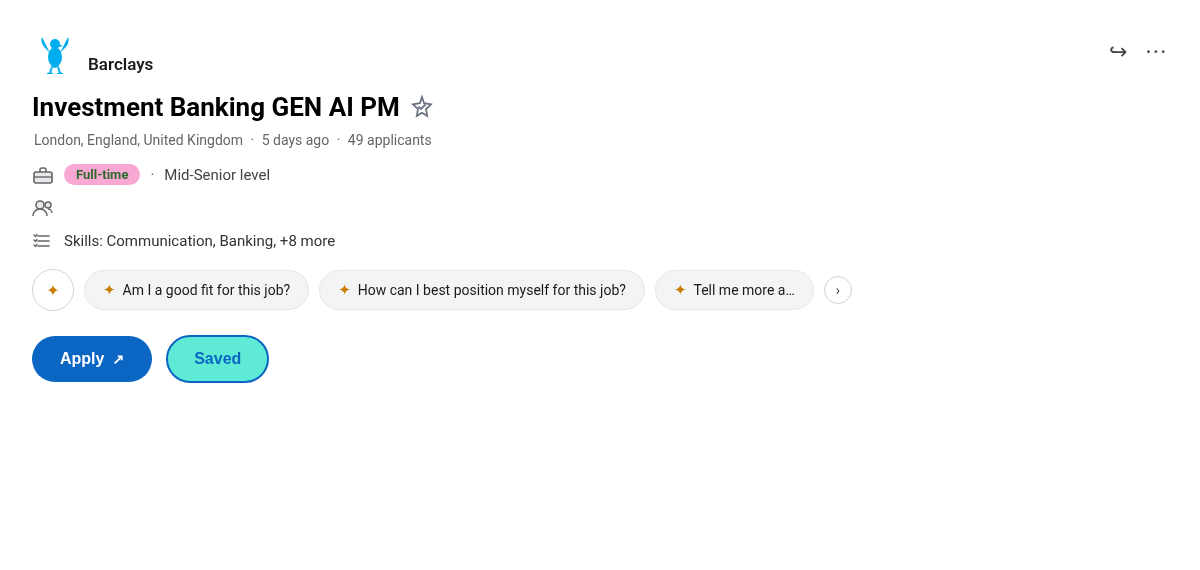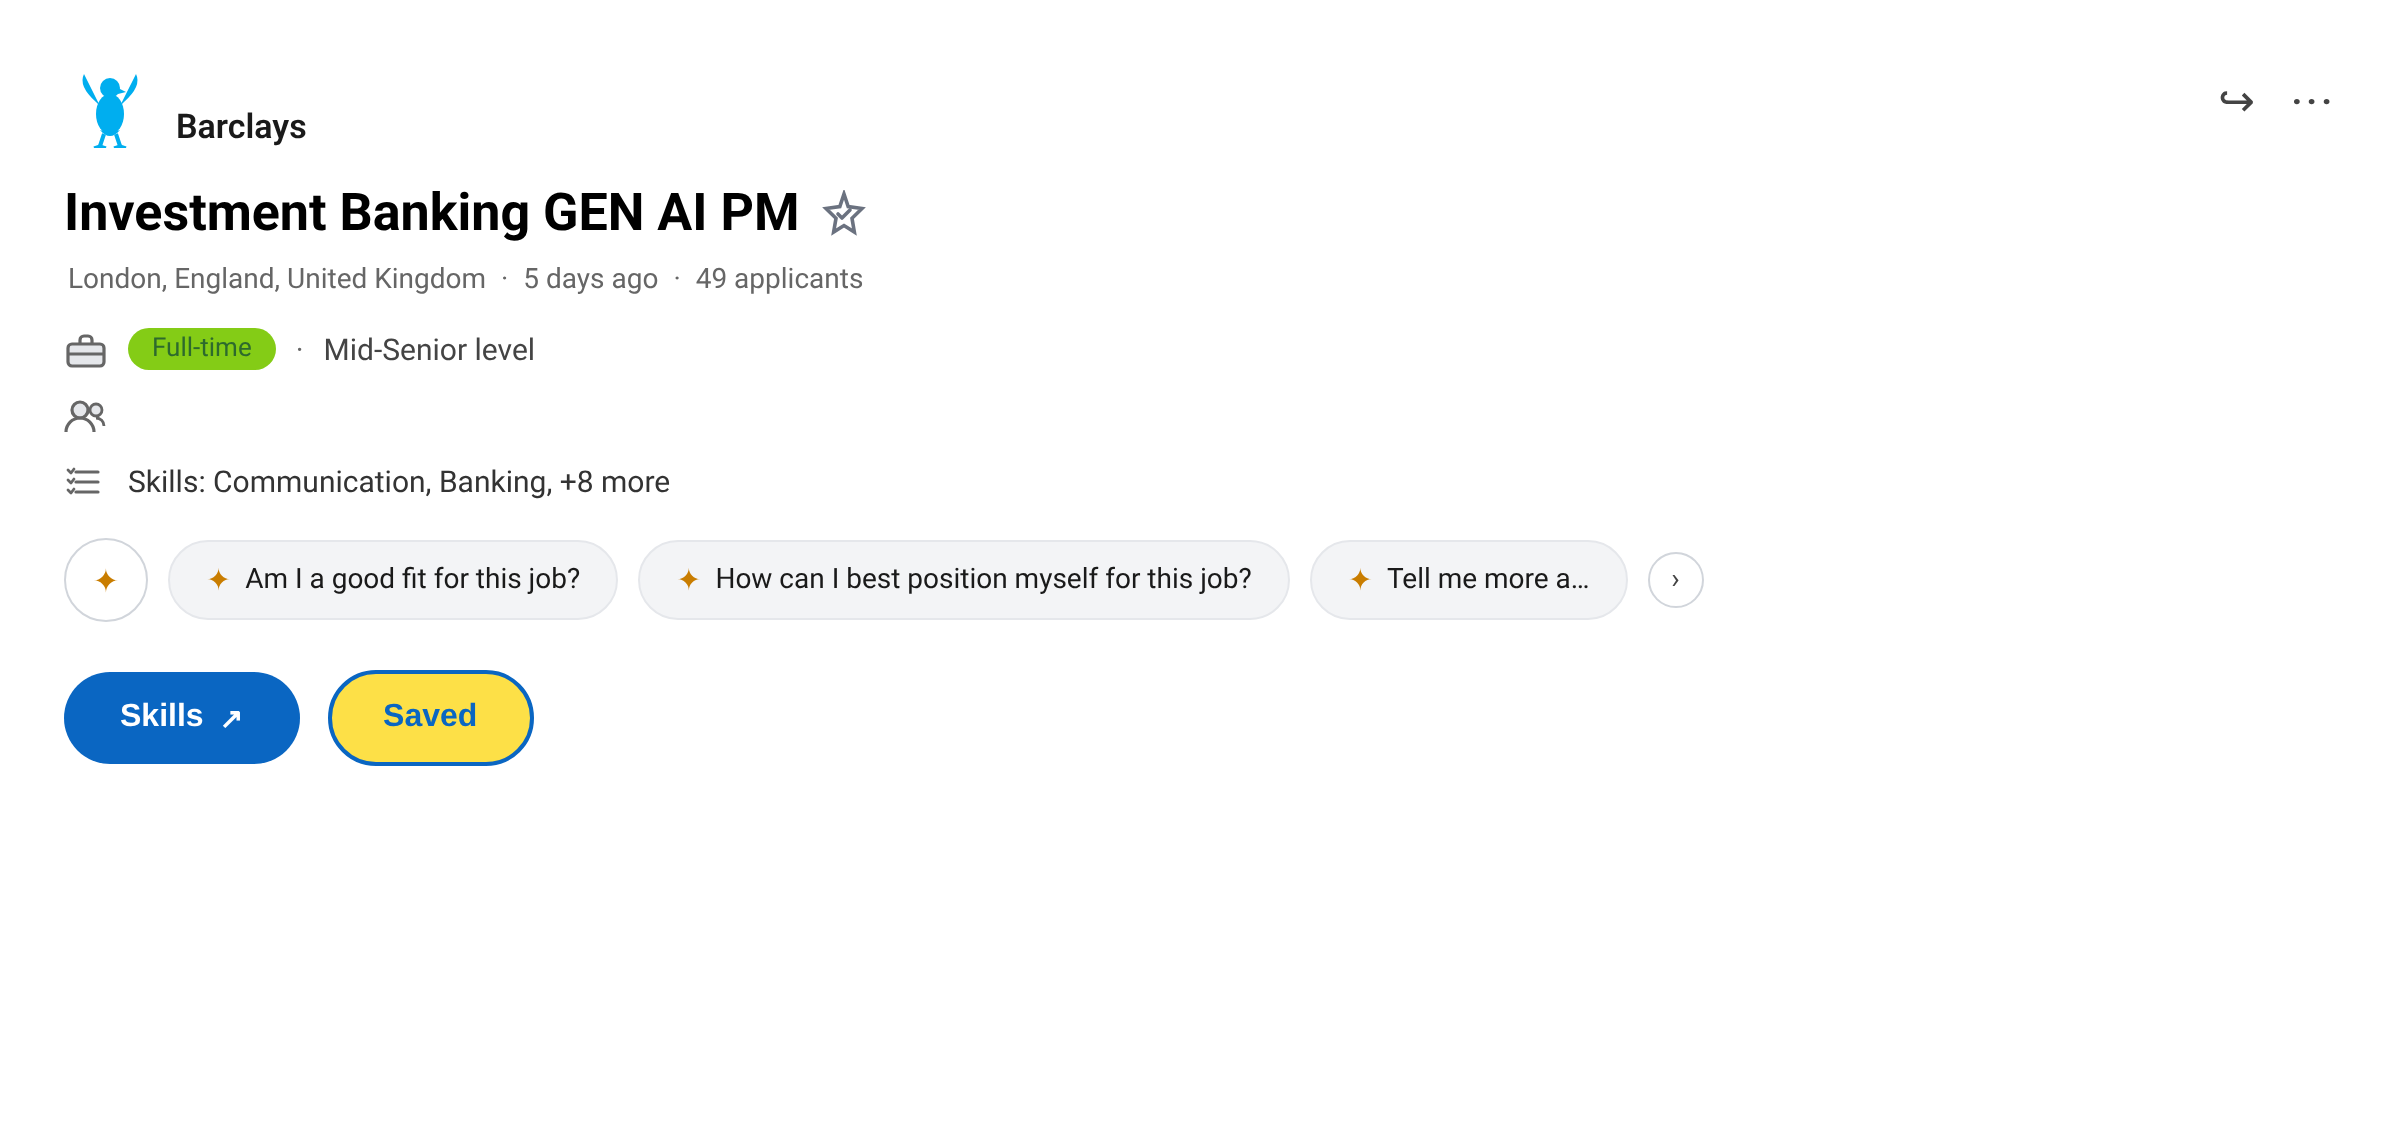--- a/index.html
+++ b/index.html
@@ -84,26 +84,26 @@
       color: #333;
     }
     .detail-row .icon {
       width: 22px;
       display: flex;
       align-items: center;
       justify-content: center;
       flex-shrink: 0;
     }
     .badge {
-      background: #84cc16;
+      background: #f9a8d4;
       color: #2d6a2d;
       border-radius: 14px;
       padding: 3px 12px;
       font-size: 13px;
-      font-weight: 400;
+      font-weight: 700;
     }
     .ai-chips-row {
       display: flex;
       align-items: center;
       gap: 10px;
       margin-top: 18px;
       margin-bottom: 24px;
       overflow: hidden;
     }
     .ai-circle-btn {
@@ -165,21 +165,21 @@
       font-weight: 600;
       cursor: pointer;
       display: flex;
       align-items: center;
       gap: 8px;
     }
     .btn-apply .ext-icon {
       font-size: 14px;
     }
     .btn-saved {
-      background: #fde047;
+      background: #5eead4;
       color: #0a66c2;
       border: 2px solid #0a66c2;
       border-radius: 24px;
       padding: 13px 26px;
       font-size: 16px;
       font-weight: 600;
       cursor: pointer;
     }
     .star-gold {
       color: #c97d00;
@@ -303,21 +303,21 @@
       <span class="star">✦</span>
       <span>Tell me more a…</span>
     </div>
     <div class="chevron-right">
       <span>›</span>
     </div>
   </div>
 
   <div class="actions-row">
     <button class="btn-apply">
-      <span>Skills</span>
+      <span>Apply</span>
       <span class="ext-icon">↗</span>
     </button>
     <button class="btn-saved">
       <span>Saved</span>
     </button>
   </div>
 
 </div>
 
 </body></html>

